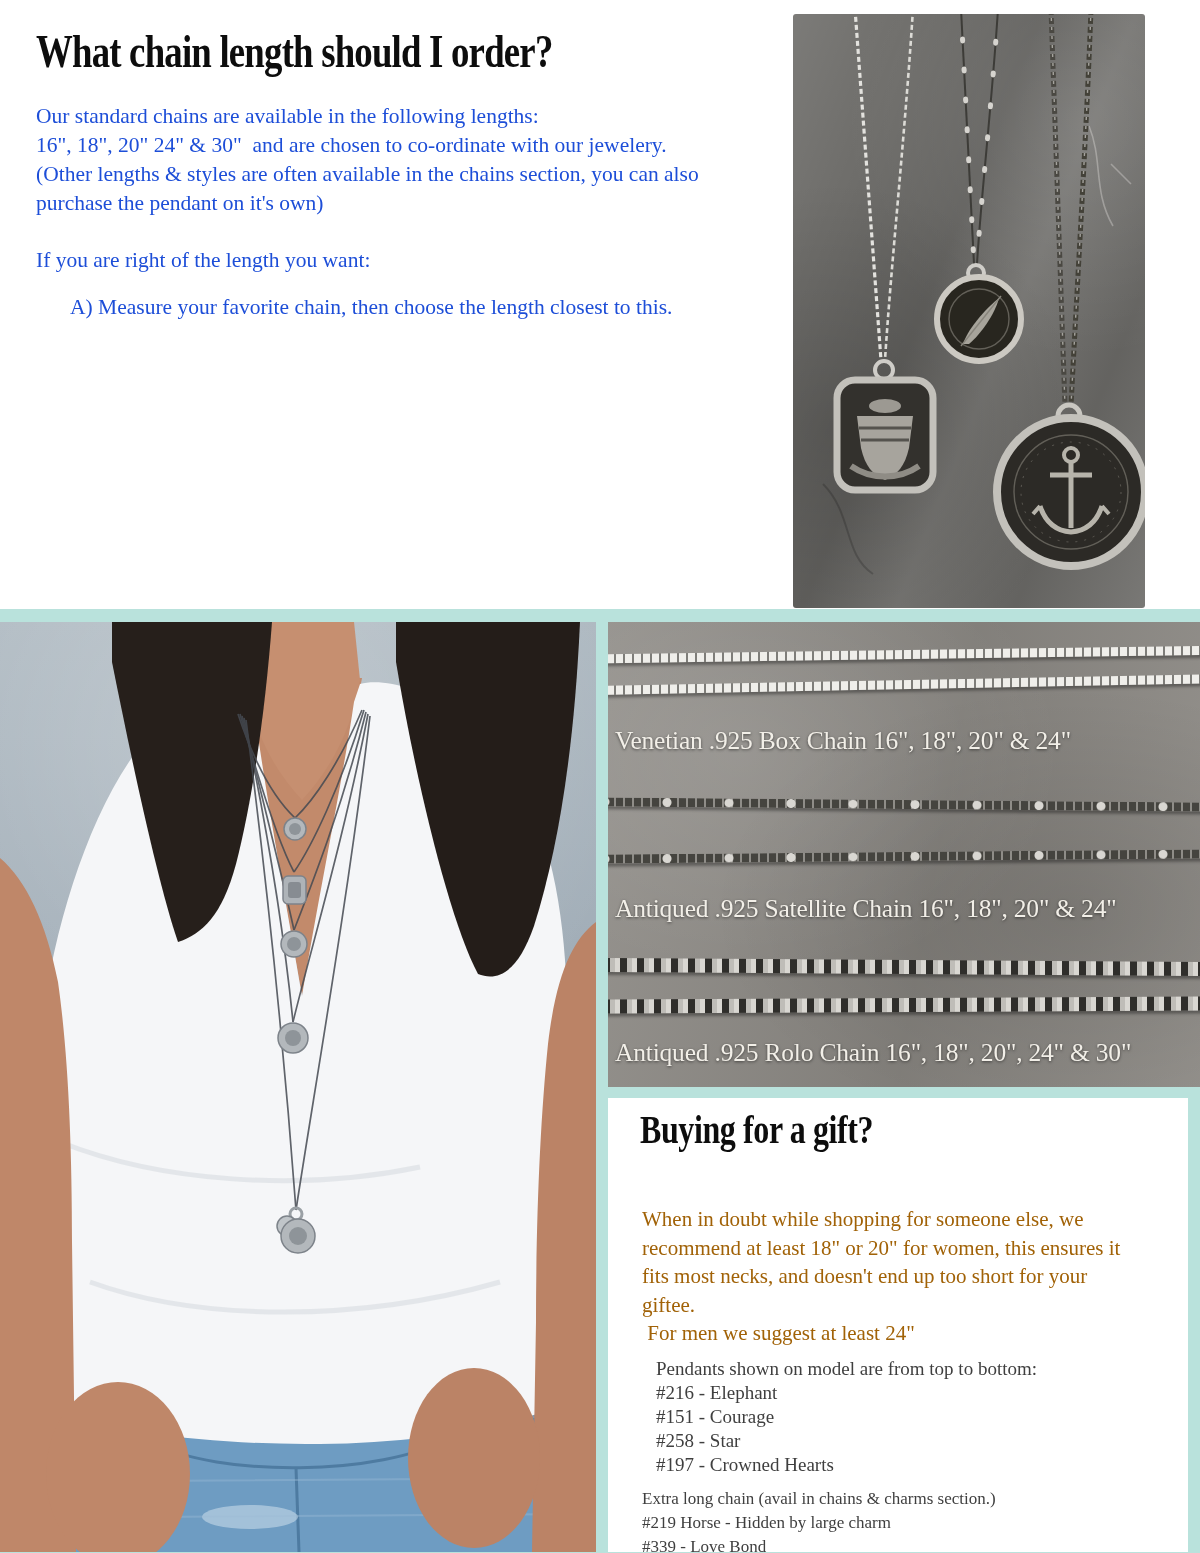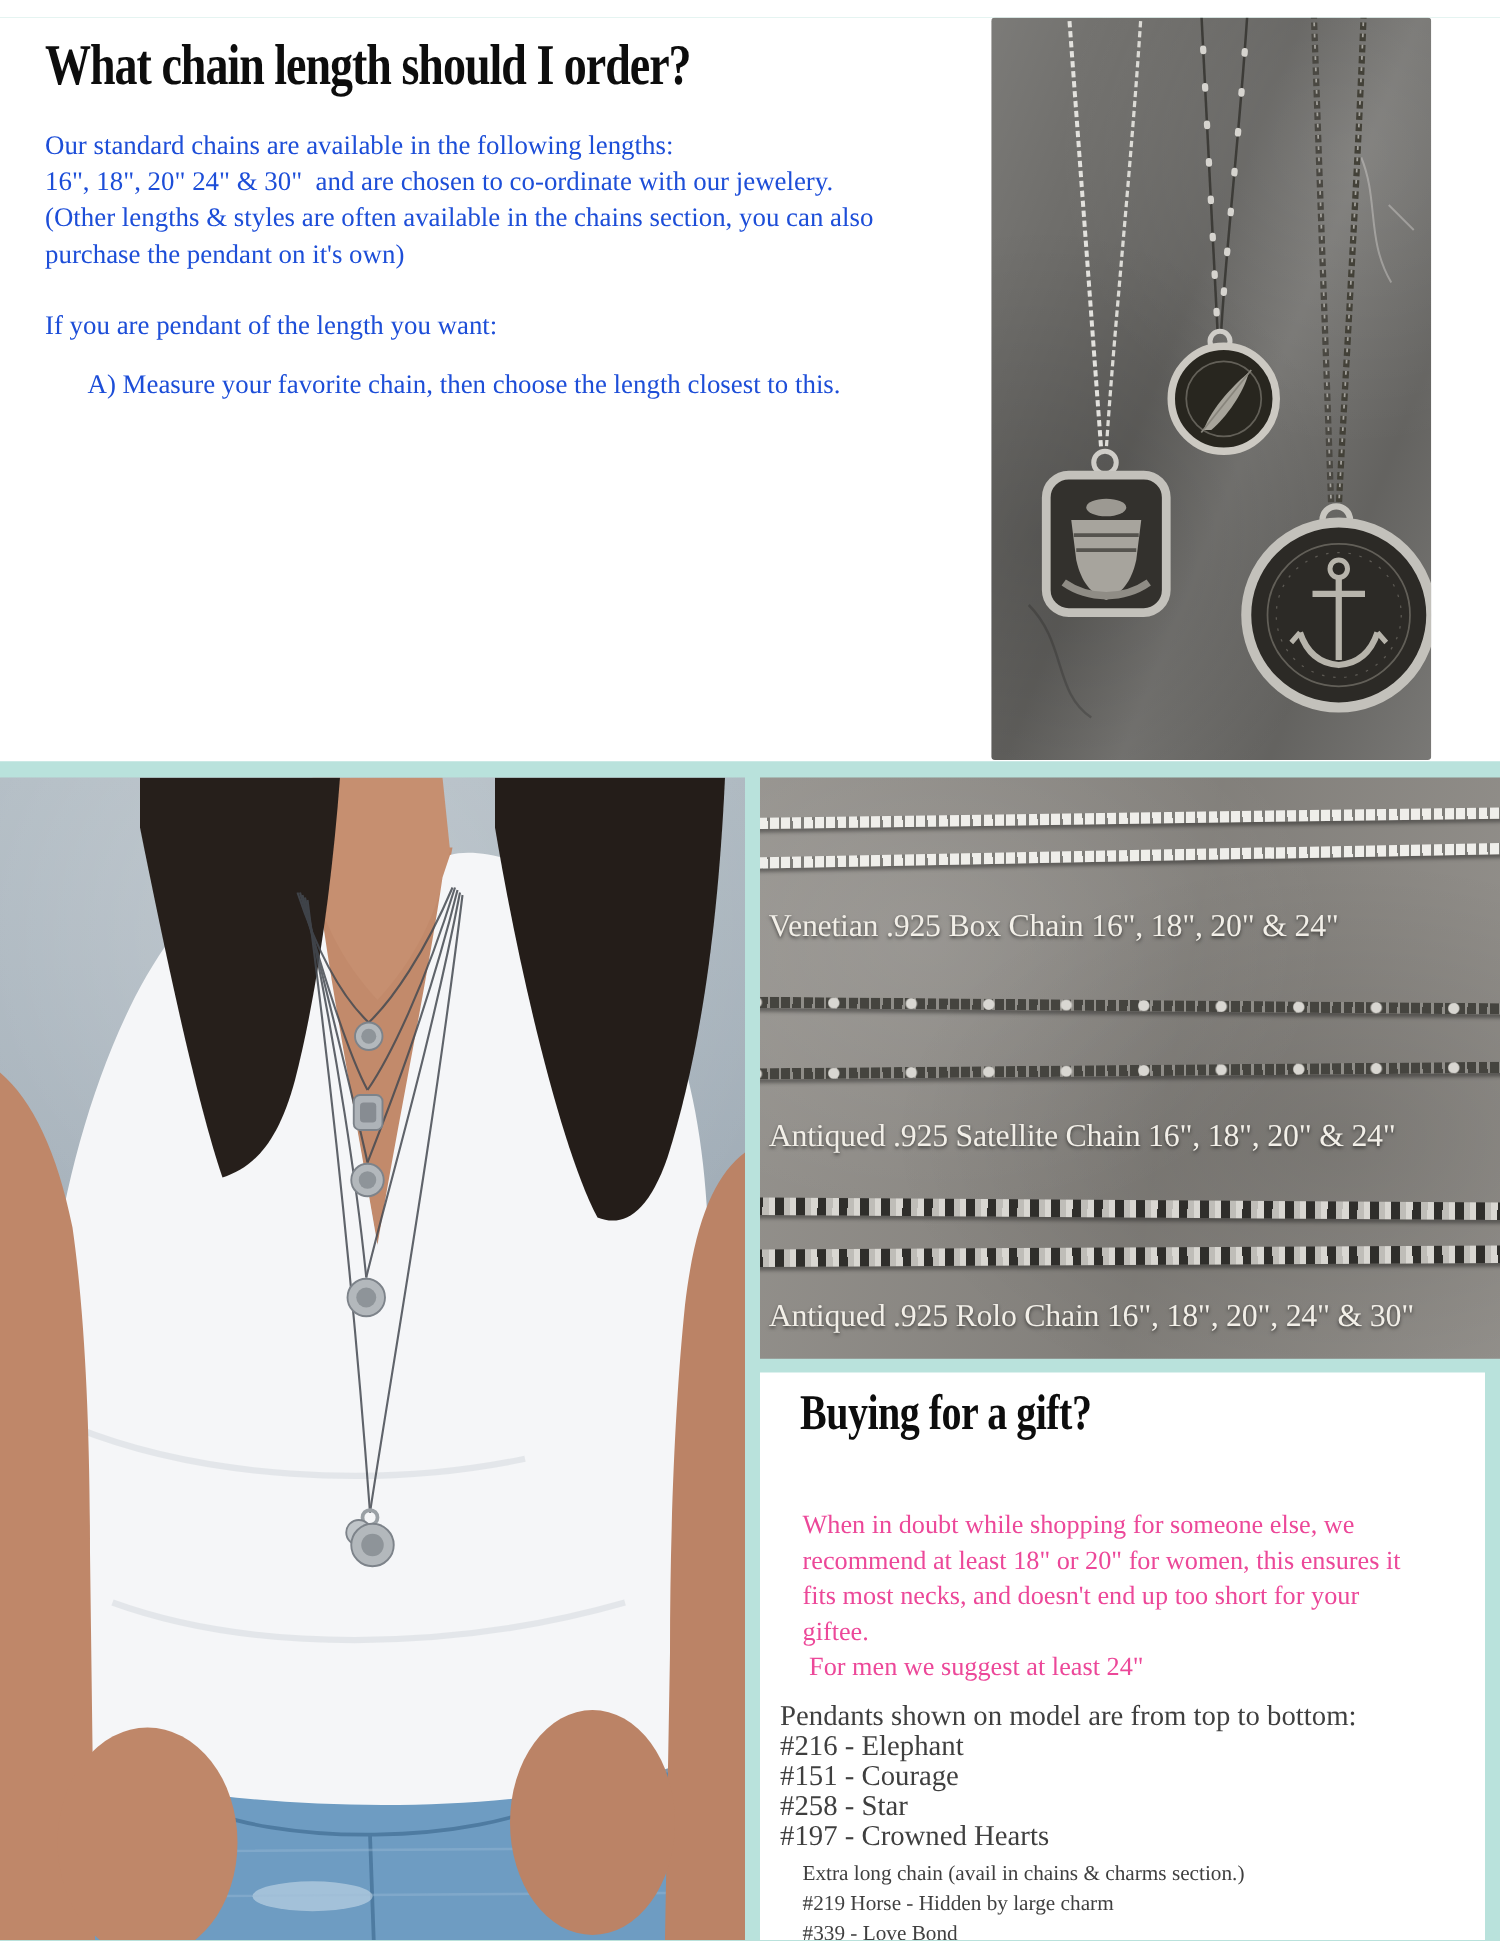--- a/index.html
+++ b/index.html
@@ -67,38 +67,38 @@
     background:repeating-linear-gradient(90deg,#d9d7d2 0 5px,#2f2e2b 5px 12px,#bfbdb8 12px 17px);
   }
   .photo-caption{
     position:absolute;left:7px;white-space:nowrap;
     font-size:25.5px;letter-spacing:-.2px;color:#f2efe8;
     text-shadow:0 1px 3px rgba(0,0,0,.55);
   }
   
   #gift-box{position:absolute;left:608px;top:1084px;width:580px;height:454px;background:#ffffff;overflow:hidden;}
   #gift-title{position:absolute;left:32px;top:8px;font-size:40px;letter-spacing:-.5px;}
-  #gift-para{position:absolute;left:34px;top:86px;font-size:21px;line-height:28.5px;color:#ec4899;white-space:pre;}
-  #gift-list-1{position:absolute;left:16px;top:240px;font-size:23px;line-height:24px;color:#3f3f3f;white-space:pre;}
+  #gift-para{position:absolute;left:34px;top:86px;font-size:21px;line-height:28.5px;color:#a16207;white-space:pre;}
+  #gift-list-1{position:absolute;left:48px;top:240px;font-size:19px;line-height:24px;color:#3f3f3f;white-space:pre;}
   #gift-list-2{position:absolute;left:34px;top:372px;font-size:17px;line-height:24px;color:#3f3f3f;white-space:pre;}
 </style>
 </head>
 <body>
 
 <div id="page">
 
   <section id="intro-section">
     <h1 id="intro-title" class="display-heading">What chain length should I order?</h1>
 
     <div id="intro-text">
       <p class="multiline">Our standard chains are available in the following lengths:
 16", 18", 20" 24" &amp; 30"  and are chosen to co-ordinate with our jewelery.
 (Other lengths &amp; styles are often available in the chains section, you can also
 purchase the pendant on it's own)</p>
-      <p class="single">If you are pendant of the length you want:</p>
+      <p class="single">If you are right of the length you want:</p>
       <p id="intro-option-a">A) Measure your favorite chain, then choose the length closest to this.</p>
     </div>
 
     <figure id="pendant-photo" style="margin:0;">
       <svg viewBox="0 0 352 594">
 
         <path d="M296,112 C310,146 300,178 320,212 M318,150 L338,170" stroke="rgba(235,233,228,.35)" stroke-width="1.6" fill="none"></path>
         <path d="M30,470 C60,500 50,540 80,560" stroke="rgba(0,0,0,.18)" stroke-width="2" fill="none"></path>
 
         <g>

